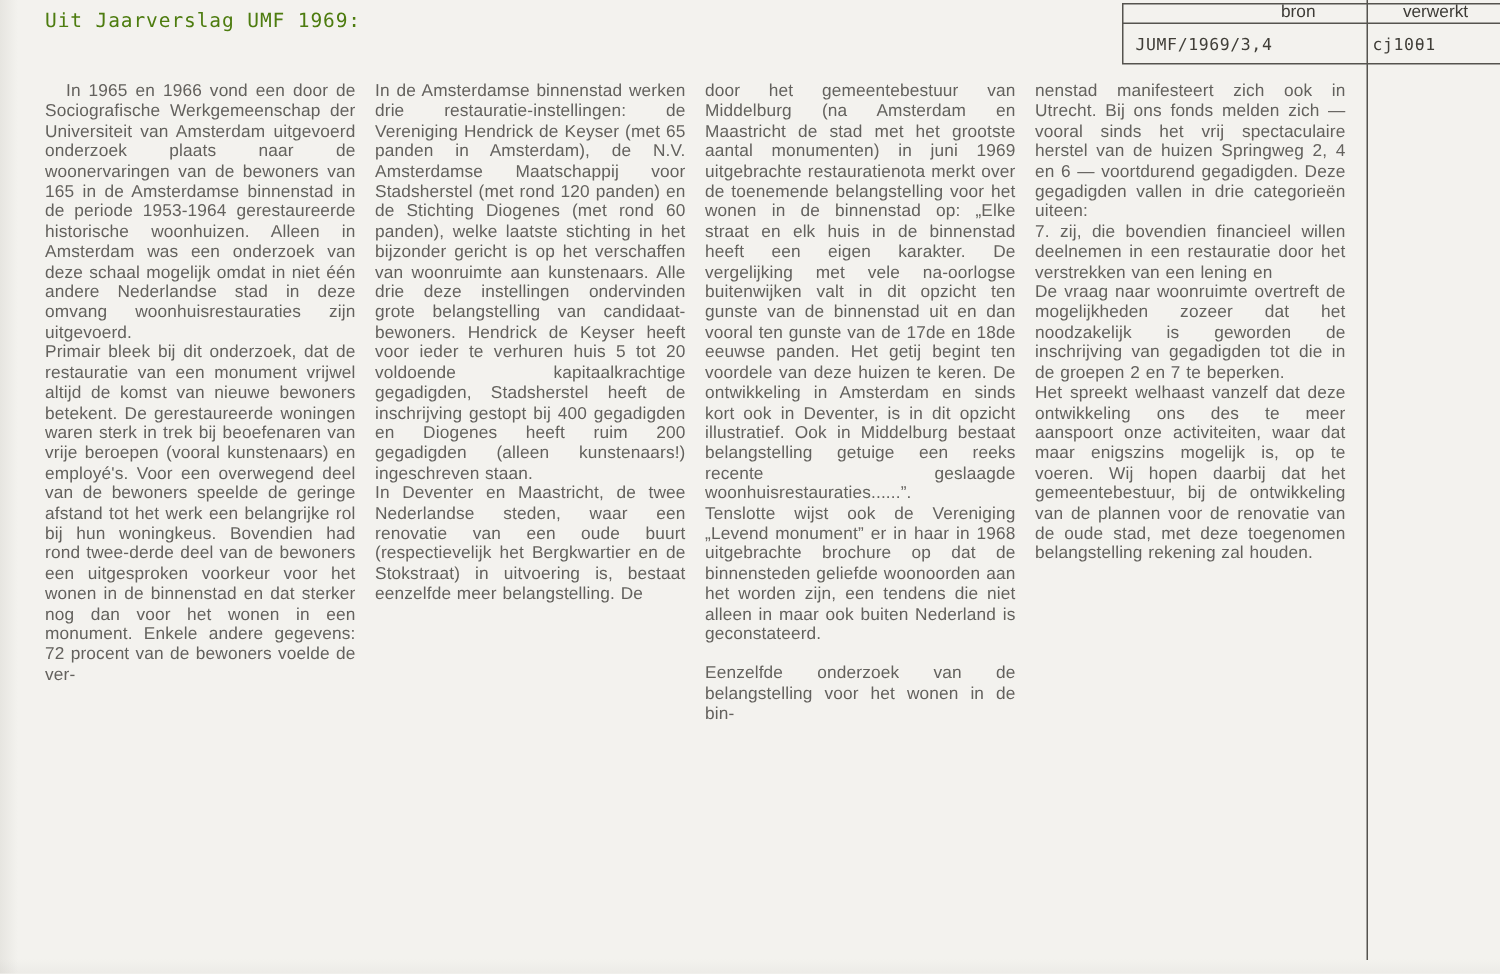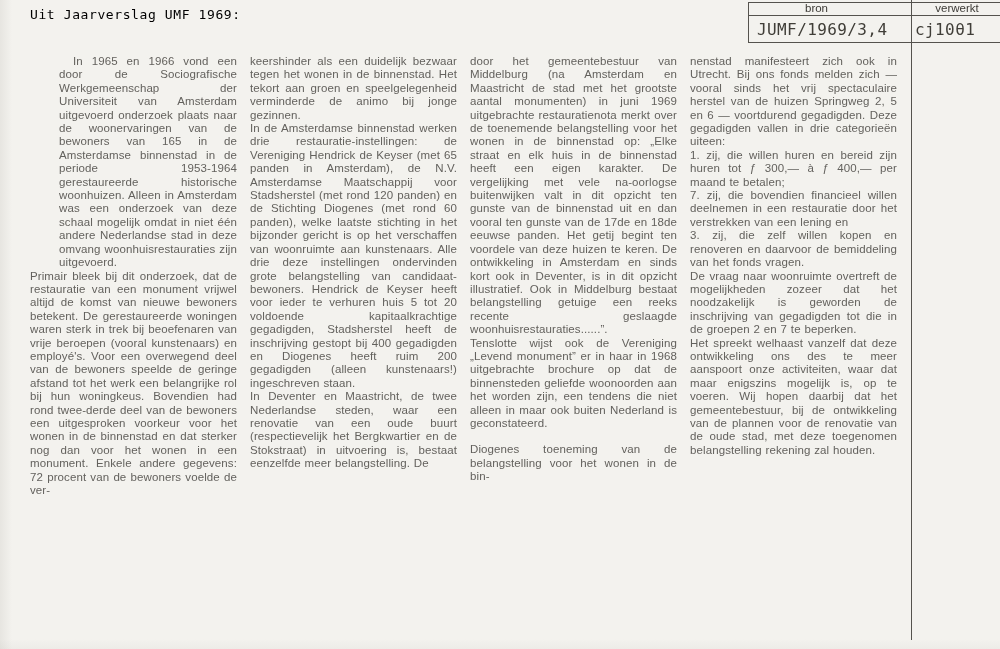--- a/index.html
+++ b/index.html
@@ -25,50 +25,50 @@
     pointer-events: none;
   }
 
   .page-title {
     position: absolute;
     left: 30px;
     top: 7px;
     font-family: "DejaVu Sans Mono", monospace;
     font-size: 13px;
     letter-spacing: 0.6px;
-    color: #000000;
+    color: #4d7c0f;
   }
 
   
   .hline { position: absolute; height: 1px; background: #55534e; }
   .vline { position: absolute; width: 1px; background: #55534e; }
   #hline-top    { left: 748px; top: 2px;  width: 252px; }
   #hline-mid    { left: 748px; top: 15px; width: 252px; }
   #hline-bottom { left: 748px; top: 42px; width: 252px; }
   #vline-left   { left: 748px; top: 2px;  height: 40px; }
   #vline-long   { left: 911px; top: 0px;  height: 640px; }
 
   .stamp-header {
     position: absolute;
     top: 2px;
     height: 13px;
     line-height: 13px;
     font-size: 11.5px;
     color: #3d3b36;
   }
-  #bron-header { left: 735px; width: 163px; text-align: center; }
+  #bron-header { left: 784px; width: 163px; text-align: center; }
   #verwerkt-header { left: 917px; width: 80px; text-align: center; }
 
   .stamp-value {
     position: absolute;
     top: 20px;
     height: 20px;
     line-height: 20px;
     font-family: "DejaVu Sans Mono", monospace;
-    font-size: 16px;
+    font-size: 11px;
     letter-spacing: 0.4px;
     color: #403e38;
   }
   #bron-value { left: 757px; }
   #verwerkt-value { left: 915px; }
 
   
   #columns {
     position: absolute;
     left: 30px;
@@ -87,21 +87,21 @@
     font-size: 11.5px;
     line-height: 13.4px;
     text-align: justify;
     color: #63615d;
     letter-spacing: 0.1px;
     word-spacing: 0.5px;
     -webkit-hyphens: manual;
     hyphens: manual;
   }
   .col p:empty { height: 13px; }
-  .col:first-child p:first-child { text-indent: 14px; margin-left: 29px; }
+  .col:first-child p:first-child { text-indent: 14px; }
 </style>
 </head>
 <body>
 
 <div class="page-title">Uit Jaarverslag UMF 1969:</div>
 
 <div>
   <div class="hline" id="hline-top"></div>
   <div class="hline" id="hline-mid"></div>
   <div class="hline" id="hline-bottom"></div>
@@ -114,31 +114,28 @@
 </div>
 
 <div class="vline" id="vline-long"></div>
 
 <div id="columns">
     <div class="col">
       <p>In 1965 en 1966 vond een door de Sociografische Werkgemeenschap der Universiteit van Amsterdam uitgevoerd onderzoek plaats naar de woonervaringen van de bewoners van 165 in de Amsterdamse binnenstad in de periode 1953-1964 gerestaureerde historische woonhuizen. Alleen in Amsterdam was een onderzoek van deze schaal mogelijk omdat in niet één andere Nederlandse stad in deze omvang woonhuisrestauraties zijn uitgevoerd.</p>
       <p>Primair bleek bij dit onderzoek, dat de restauratie van een monument vrijwel altijd de komst van nieuwe bewoners betekent. De gerestaureerde woningen waren sterk in trek bij beoefenaren van vrije beroepen (vooral kunstenaars) en employé's. Voor een overwegend deel van de bewoners speelde de geringe afstand tot het werk een belangrijke rol bij hun woningkeus. Bovendien had rond twee-derde deel van de bewoners een uitgesproken voorkeur voor het wonen in de binnenstad en dat sterker nog dan voor het wonen in een monument. Enkele andere gegevens: 72 procent van de bewoners voelde de ver-</p>
     </div>
     <div class="col">
-      <p>keershinder als een duidelijk bezwaar tegen het wonen in de binnenstad. Het tekort aan groen en speelgelegenheid verminderde de animo bij jonge gezinnen.</p>
       <p>In de Amsterdamse binnenstad werken drie restauratie-instellingen: de Vereniging Hendrick de Keyser (met 65 panden in Amsterdam), de N.V. Amsterdamse Maatschappij voor Stadsherstel (met rond 120 panden) en de Stichting Diogenes (met rond 60 panden), welke laatste stichting in het bijzonder gericht is op het verschaffen van woonruimte aan kunstenaars. Alle drie deze instellingen ondervinden grote belangstelling van candidaat-bewoners. Hendrick de Keyser heeft voor ieder te verhuren huis 5 tot 20 voldoende kapitaalkrachtige gegadigden, Stadsherstel heeft de inschrijving gestopt bij 400 gegadigden en Diogenes heeft ruim 200 gegadigden (alleen kunstenaars!) ingeschreven staan.</p>
       <p>In Deventer en Maastricht, de twee Nederlandse steden, waar een renovatie van een oude buurt (respectievelijk het Bergkwartier en de Stokstraat) in uitvoering is, bestaat eenzelfde meer belangstelling. De</p>
     </div>
     <div class="col">
       <p>door het gemeentebestuur van Middelburg (na Amsterdam en Maastricht de stad met het grootste aantal monumenten) in juni 1969 uitgebrachte restauratienota merkt over de toenemende belangstelling voor het wonen in de binnenstad op: „Elke straat en elk huis in de binnenstad heeft een eigen karakter. De vergelijking met vele na-oorlogse buitenwijken valt in dit opzicht ten gunste van de binnenstad uit en dan vooral ten gunste van de 17de en 18de eeuwse panden. Het getij begint ten voordele van deze huizen te keren. De ontwikkeling in Amsterdam en sinds kort ook in Deventer, is in dit opzicht illustratief. Ook in Middelburg bestaat belangstelling getuige een reeks recente geslaagde woonhuisrestauraties......”.</p>
       <p>Tenslotte wijst ook de Vereniging „Levend monument” er in haar in 1968 uitgebrachte brochure op dat de binnensteden geliefde woonoorden aan het worden zijn, een tendens die niet alleen in maar ook buiten Nederland is geconstateerd.</p>
       <p></p>
-      <p>Diogenes toeneming van de belangstelling voor het wonen in de bin-</p>
+      <p>Eenzelfde onderzoek van de belangstelling voor het wonen in de bin-</p>
     </div>
     <div class="col">
-      <p>nenstad manifesteert zich ook in Utrecht. Bij ons fonds melden zich — vooral sinds het vrij spectaculaire herstel van de huizen Springweg 2, 5 en 6 — voortdurend gegadigden. Deze gegadigden vallen in drie categorieën uiteen:</p>
-      <p>1. zij, die willen huren en bereid zijn huren tot ƒ 300,— à ƒ 400,— per maand te betalen;</p>
+      <p>nenstad manifesteert zich ook in Utrecht. Bij ons fonds melden zich — vooral sinds het vrij spectaculaire herstel van de huizen Springweg 2, 4 en 6 — voortdurend gegadigden. Deze gegadigden vallen in drie categorieën uiteen:</p>
       <p>7. zij, die bovendien financieel willen deelnemen in een restauratie door het verstrekken van een lening en</p>
-      <p>3. zij, die zelf willen kopen en renoveren en daarvoor de bemiddeling van het fonds vragen.</p>
       <p>De vraag naar woonruimte overtreft de mogelijkheden zozeer dat het noodzakelijk is geworden de inschrijving van gegadigden tot die in de groepen 2 en 7 te beperken.</p>
       <p>Het spreekt welhaast vanzelf dat deze ontwikkeling ons des te meer aanspoort onze activiteiten, waar dat maar enigszins mogelijk is, op te voeren. Wij hopen daarbij dat het gemeentebestuur, bij de ontwikkeling van de plannen voor de renovatie van de oude stad, met deze toegenomen belangstelling rekening zal houden.</p>
     </div>
   </div>
 
 </body></html>

